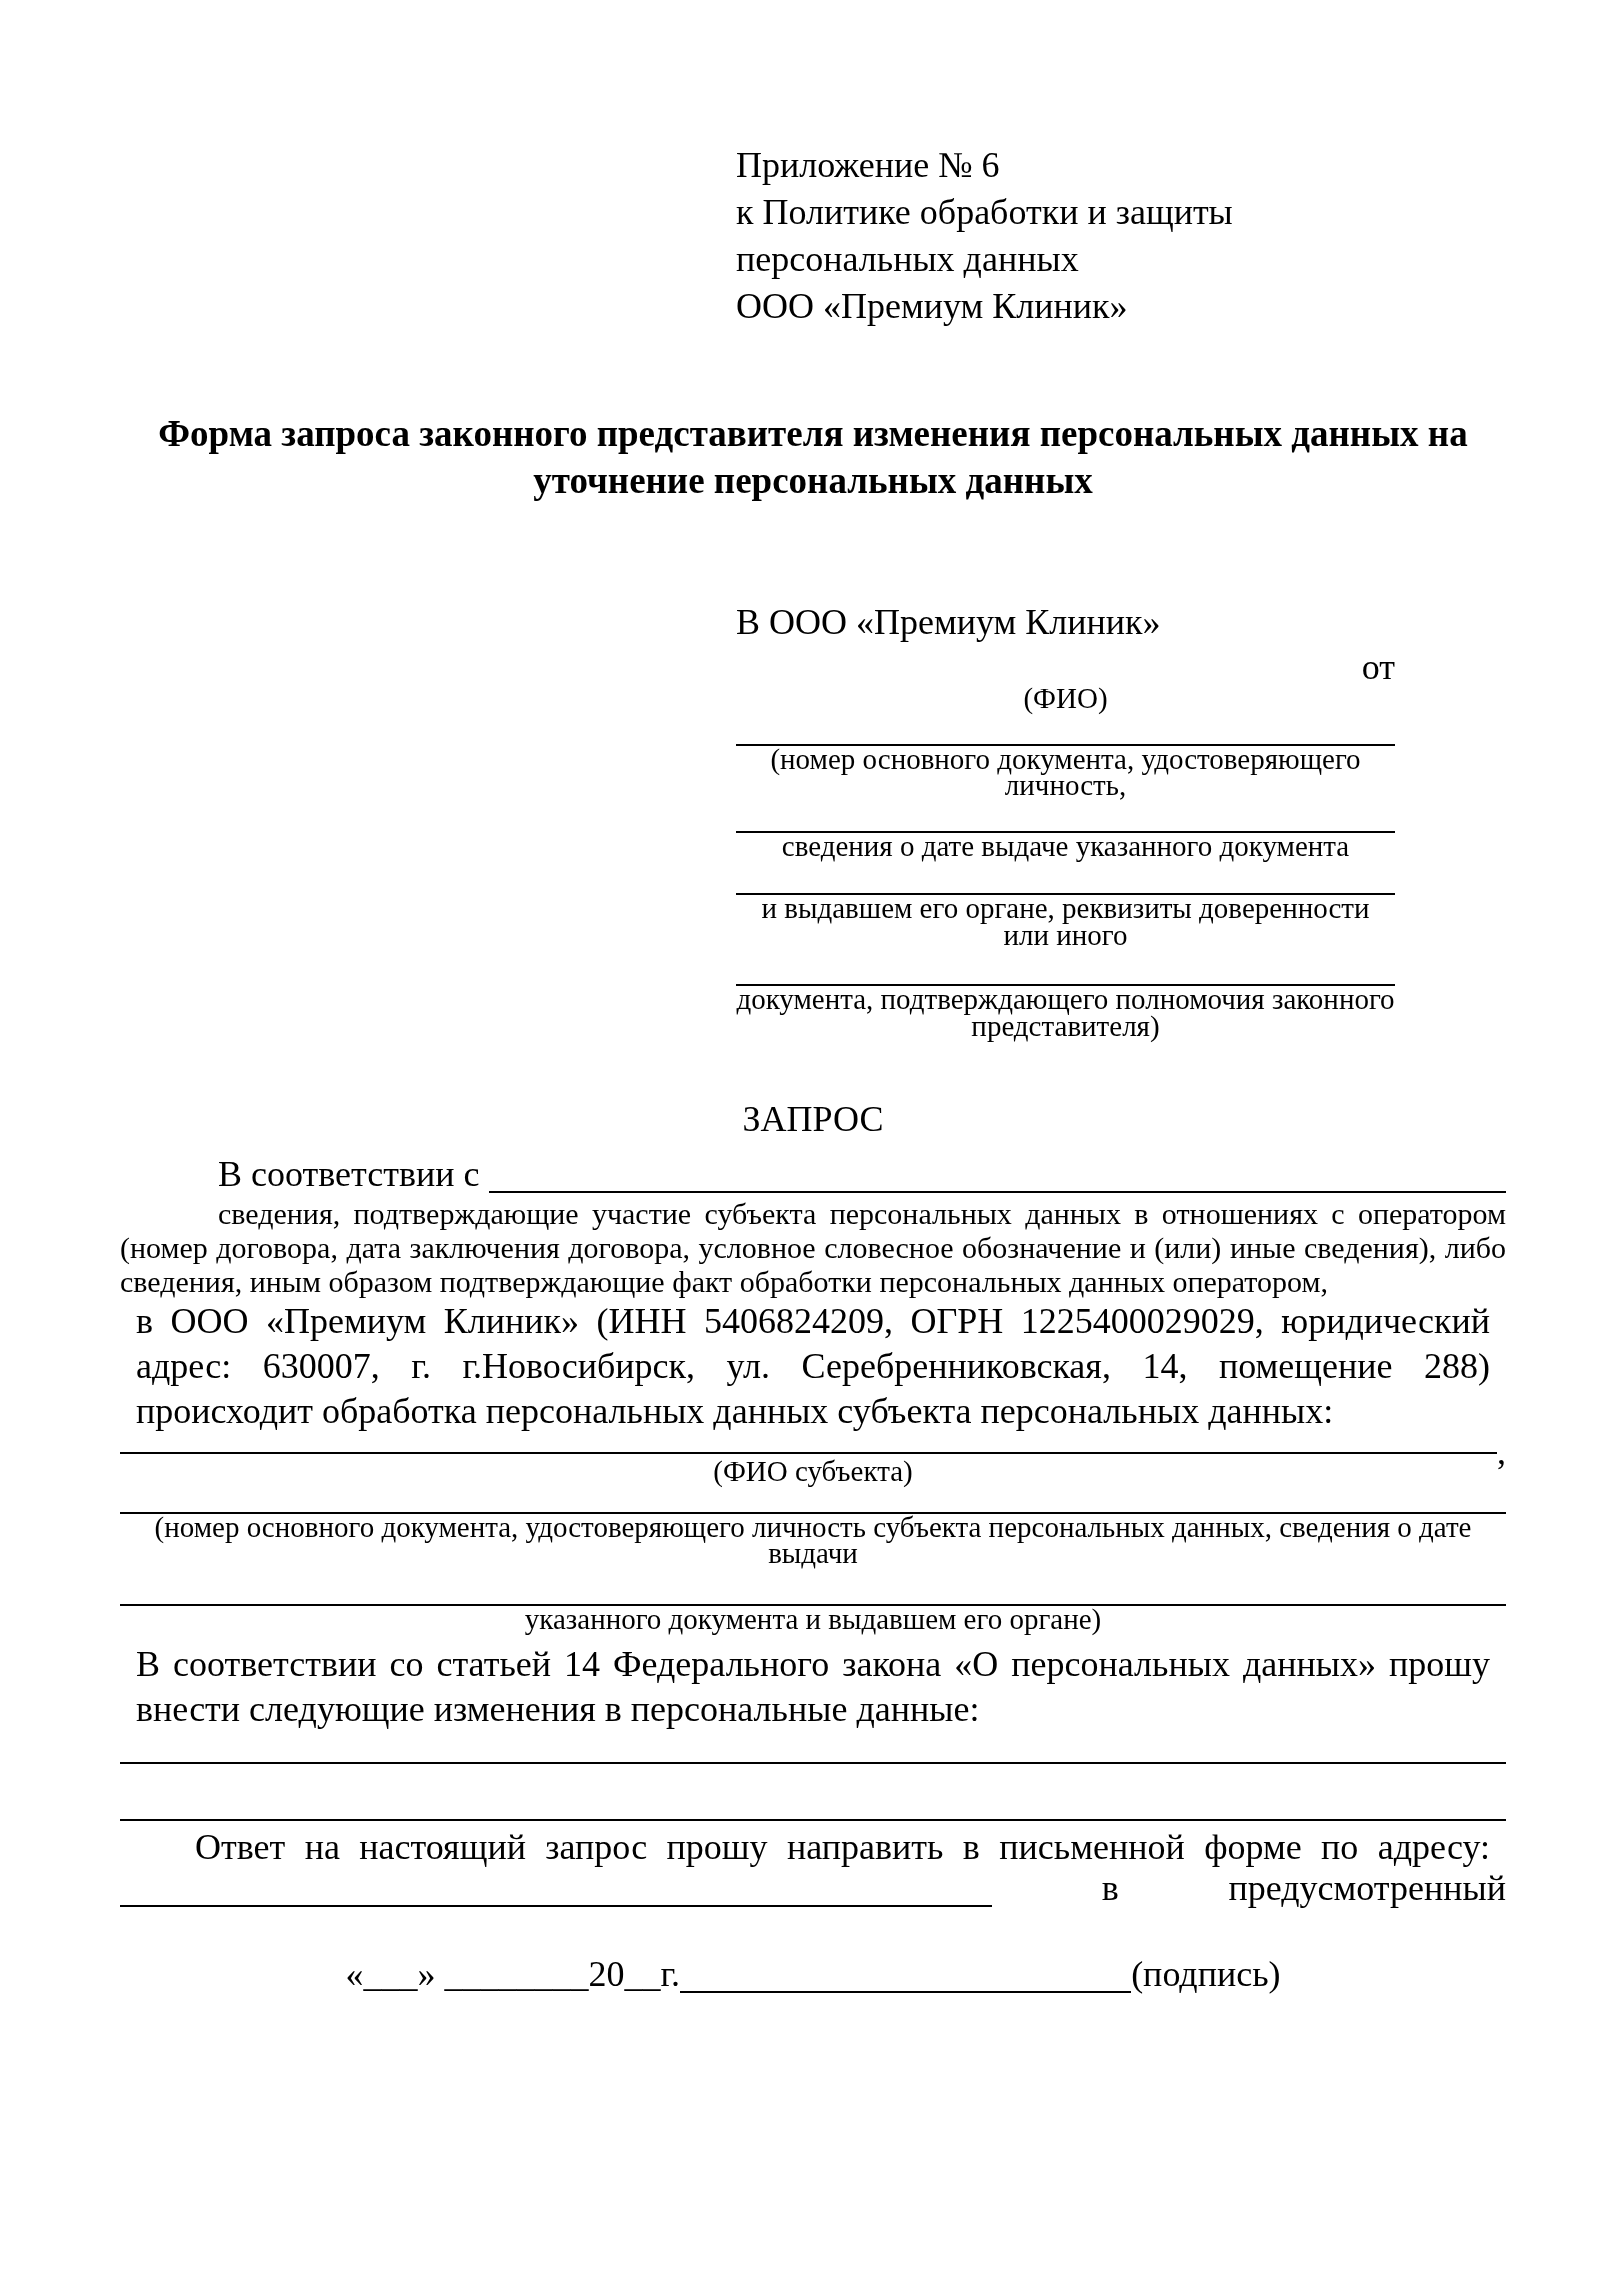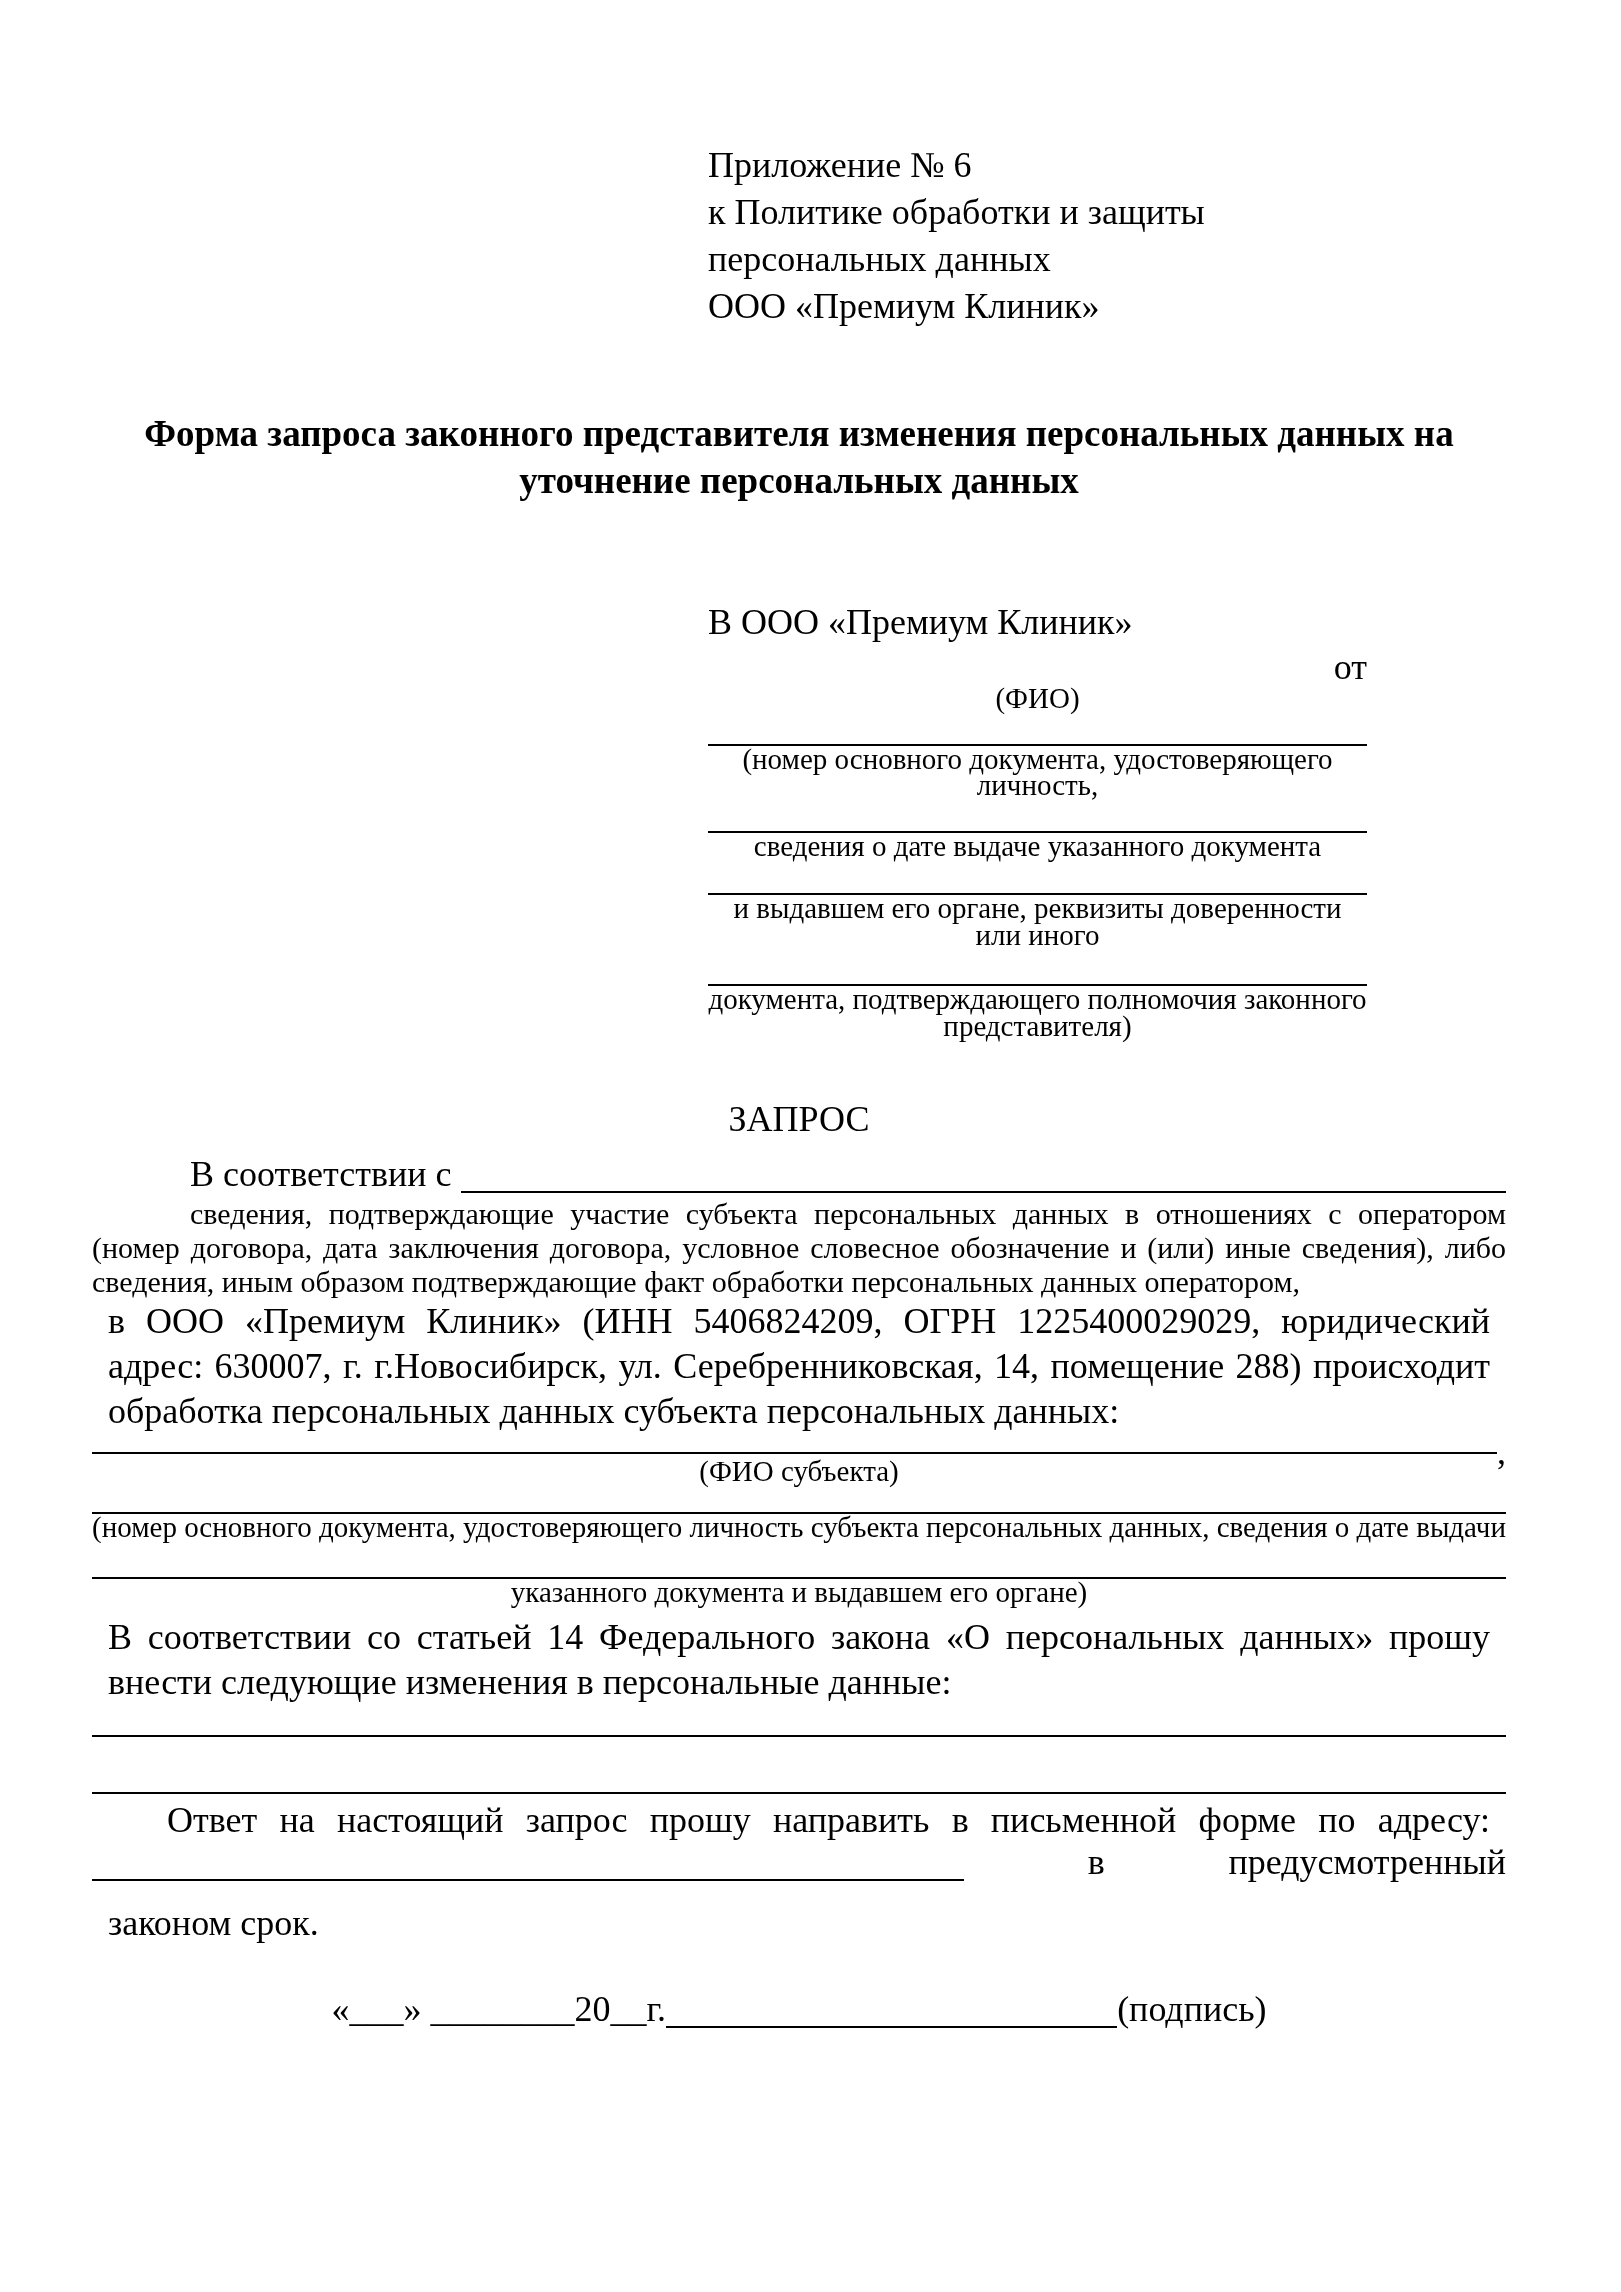--- a/index.html
+++ b/index.html
@@ -5,21 +5,21 @@
   html,body{margin:0;padding:0;background:#ffffff;}
   .page{
     position:relative;
     width:1621px;height:2293px;
     background:#ffffff;
     color:#000000;
     font-family:"Liberation Serif","DejaVu Serif",serif;
     font-size:36px;
     line-height:45px;
     box-sizing:border-box;
-    padding:142px 115px 0 92px;
+    padding:142px 115px 0 120px;
     overflow:hidden;
   }
   .appendix{margin-left:616px;line-height:47px;}
   .title{
     margin:80px 0 0 0;
     font-size:37px;font-weight:bold;
     line-height:47px;text-align:center;
   }
   .addressee{margin-top:96px;margin-left:616px;width:659px;}
   .flexrow{display:flex;align-items:flex-end;}
@@ -118,21 +118,20 @@
   <div class="bl h56"></div>
 
   <p class="body answer1">Ответ на настоящий запрос прошу направить в письменной форме по адресу:</p>
 
   <div class="addr-row">
     <span class="rule addr-rule"></span>
     <span>в</span>
     <span>предусмотренный</span>
   </div>
 
-  <p class="body">законом срок.</p>
 
   <div class="footer-row">
     <span>«___» ________20__г.</span>
     <span class="sig">
       <span class="rule sig-rule"></span>
         <span>(подпись)</span>
     </span>
   </div>
 
 </div>

